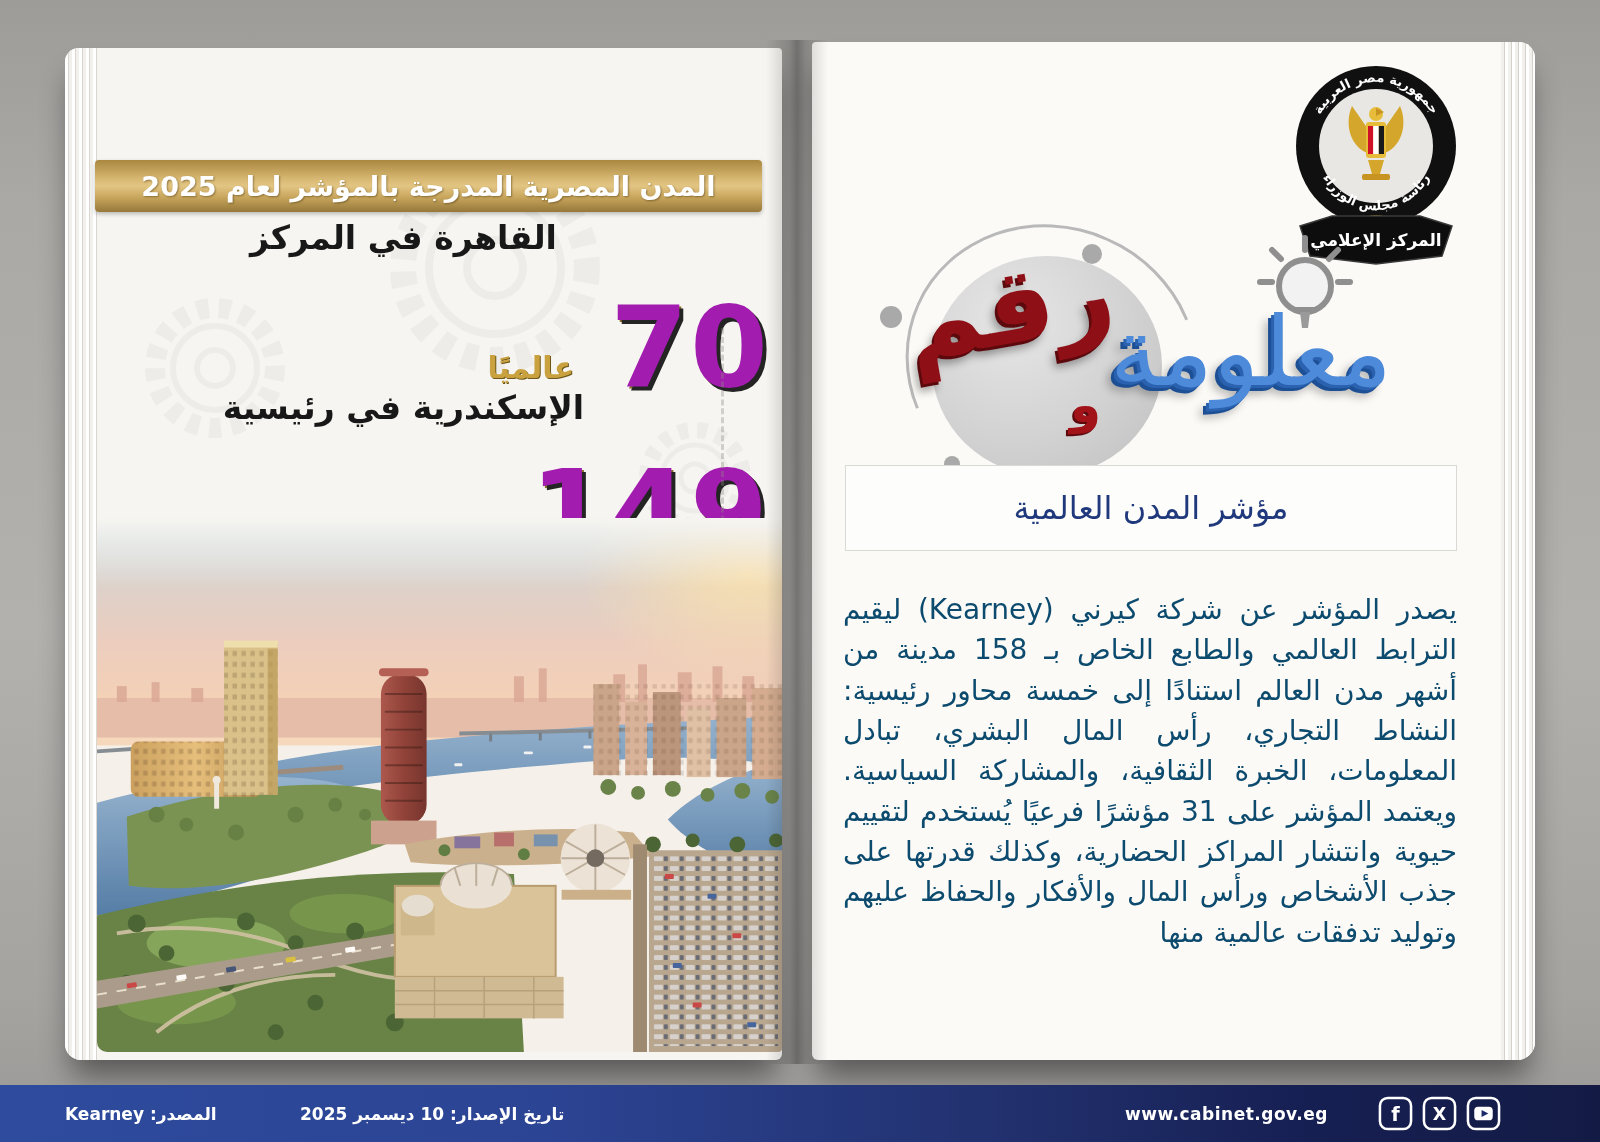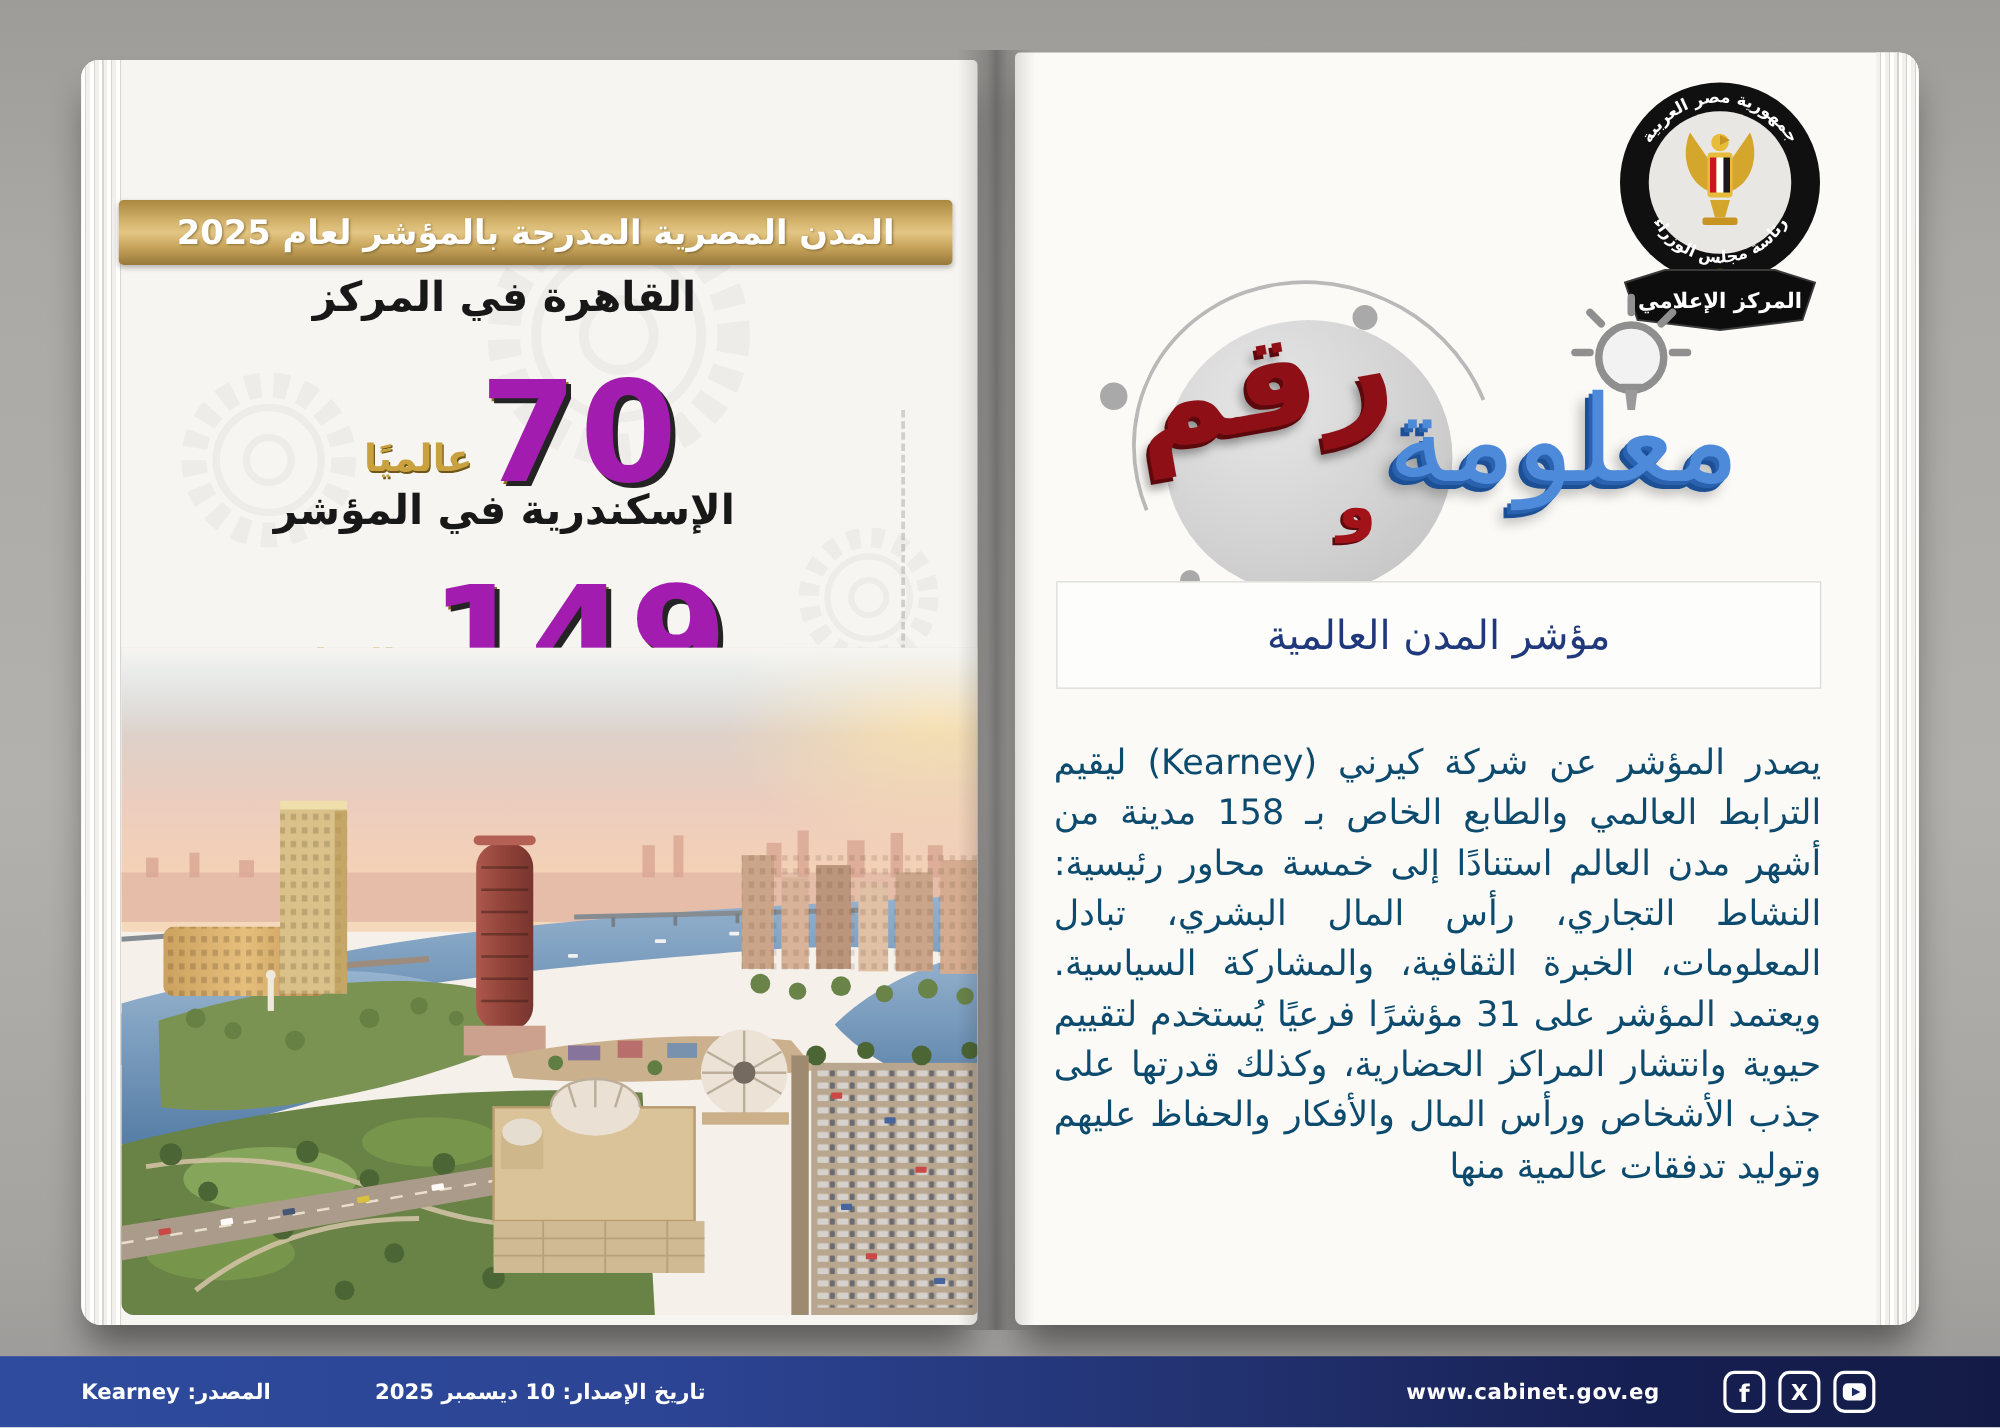--- a/index.html
+++ b/index.html
@@ -16,21 +16,21 @@
   .spine{position:absolute;left:766px;top:40px;width:62px;height:1024px;z-index:4;pointer-events:none;
     background:linear-gradient(90deg,rgba(30,30,30,0) 0%,rgba(30,30,30,.20) 38%,rgba(20,20,20,.34) 50%,rgba(30,30,30,.18) 64%,rgba(30,30,30,0) 100%);}
   
   .gold-banner{position:absolute;left:30px;right:20px;top:112px;height:52px;border-radius:4px;
     display:flex;align-items:center;justify-content:center;
     background:linear-gradient(180deg,#a9873f 0%,#d9ba74 38%,#e3c583 50%,#c7a55c 72%,#97783a 100%);
     box-shadow:0 2px 4px rgba(0,0,0,.25);}
   .gold-banner span{color:#fff;font-weight:bold;font-size:27px;direction:rtl;text-shadow:1px 1px 2px rgba(60,40,0,.45);}
   .city-label{position:absolute;left:0;right:40px;text-align:center;direction:rtl;
     color:#181818;font-weight:bold;font-size:33px;}
-  .rank-row{position:absolute;left:0;right:12px;display:flex;align-items:flex-end;justify-content:center;gap:6px;direction:ltr;}
+  .rank-row{position:absolute;left:0;right:12px;display:flex;align-items:flex-end;justify-content:flex-end;gap:36px;direction:ltr;}
   .rank-suffix{color:#c9a23f;font-weight:bold;font-size:30px;padding-bottom:14px;text-shadow:1px 1px 0 #6e5718;}
   .rank-number{color:#a21caf;font-weight:bold;font-size:112px;line-height:.92;letter-spacing:2px;
     text-shadow:4px 4px 0 #242424,2px 2px 0 #8a6d23;}
   .photo{position:absolute;left:32px;right:0;top:470px;bottom:8px;overflow:hidden;border-radius:0 0 4px 10px;}
   .photo svg{width:100%;height:100%;display:block;}
   .photo-fade{position:absolute;left:0;right:0;top:0;height:70px;
     background:linear-gradient(180deg,#f6f5f1 0%,rgba(246,245,241,0) 100%);}
   .gears{position:absolute;inset:0;opacity:.06;pointer-events:none;}
   .dotted-sep{position:absolute;right:58px;top:280px;height:390px;width:0;border-right:3px dashed #8f8a80;opacity:.35;}
   
@@ -95,21 +95,21 @@
     <div class="gold-banner">
       <span>المدن المصرية المدرجة بالمؤشر لعام 2025</span>
     </div>
 
     <div class="city-label" style="top:170px;">القاهرة في المركز</div>
     <div class="rank-row" style="top:248px;">
       <span class="rank-suffix">عالميًا</span>
       <span class="rank-number">70</span>
     </div>
 
-    <div class="city-label" style="top:340px;">الإسكندرية  في المؤشر</div>
+    <div class="city-label" style="top:340px;">الإسكندرية  في رئيسية</div>
     <div class="rank-row" style="top:412px;">
       <span class="rank-suffix">عالميًا</span>
       <span class="rank-number">149</span>
     </div>
 
     <div class="dotted-sep"></div>
 
     <div class="photo">
       <svg viewBox="0 0 690 540" preserveAspectRatio="none">
         <defs>

